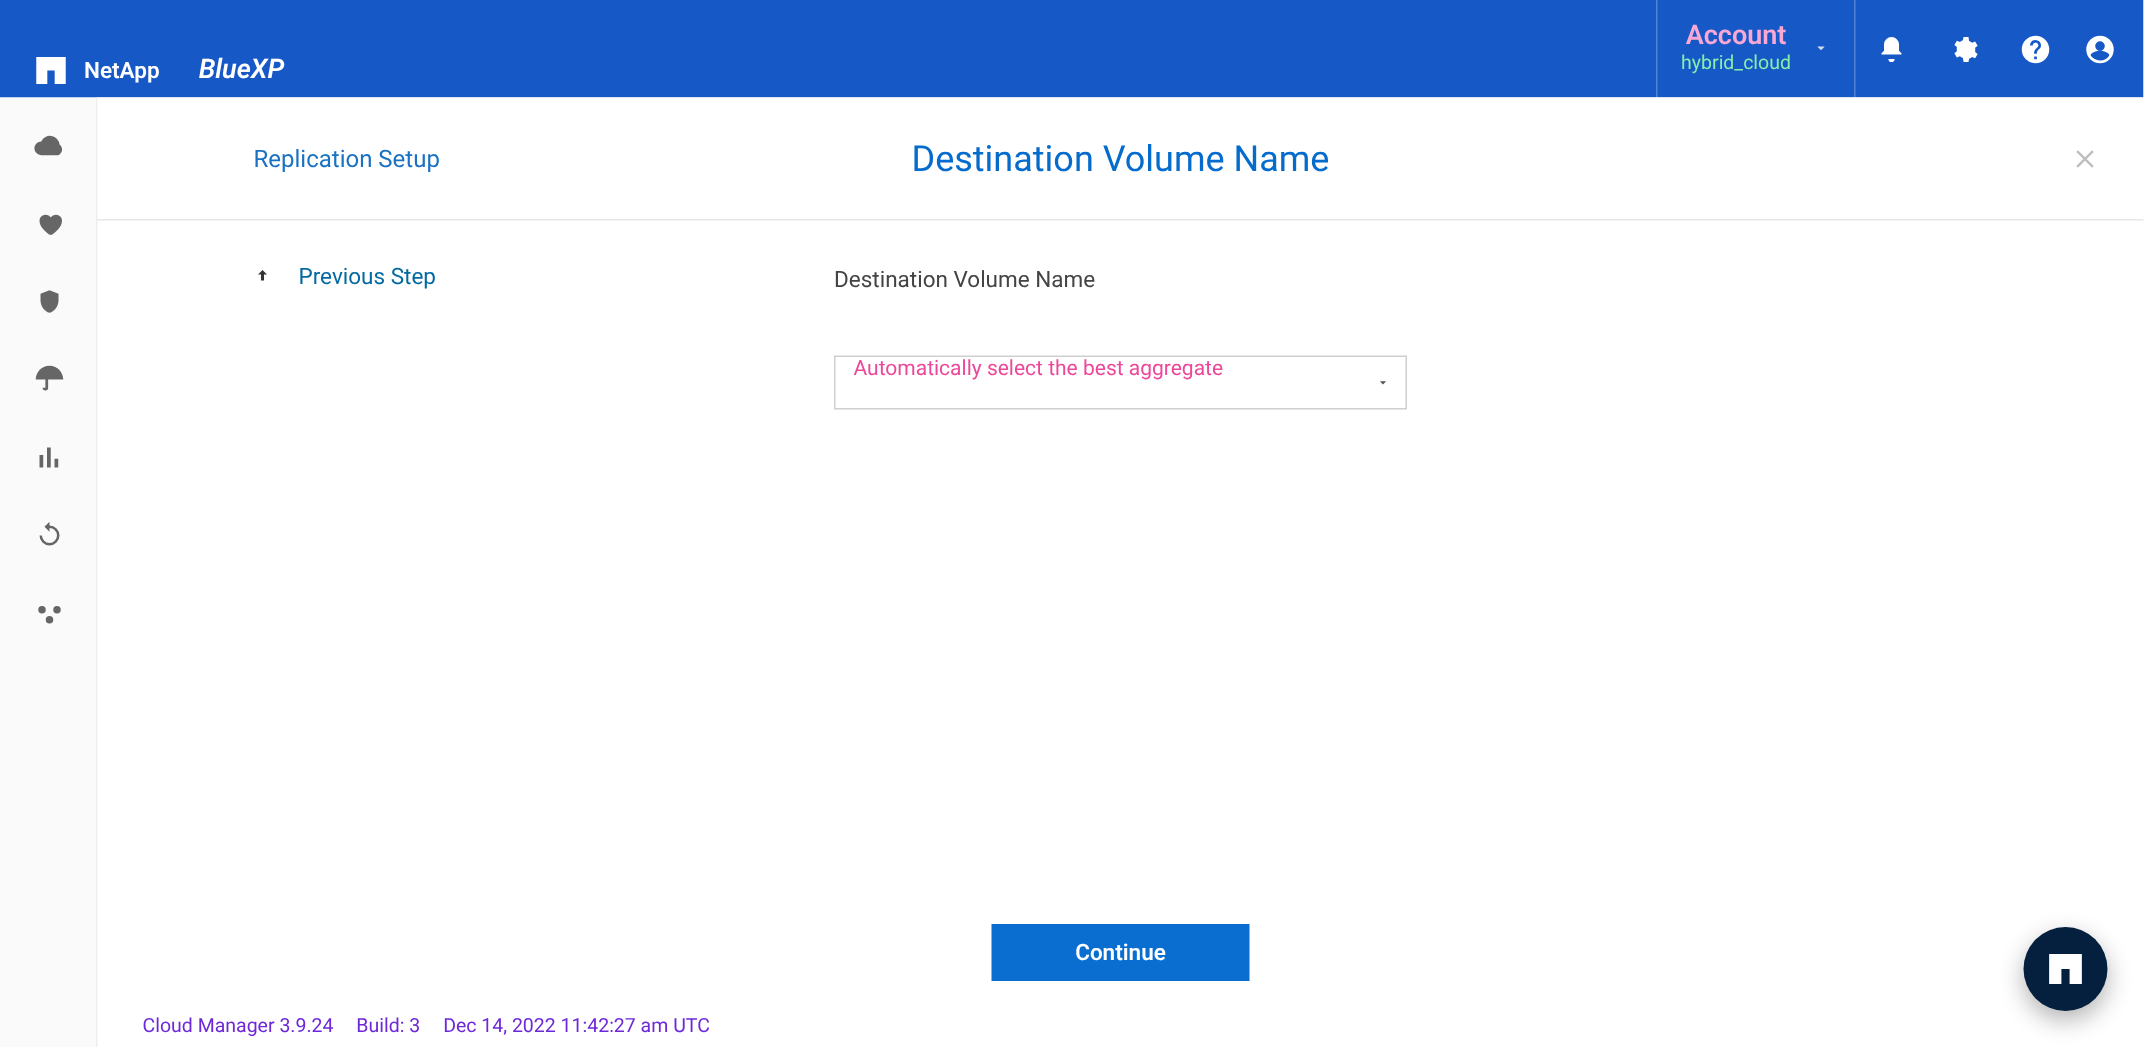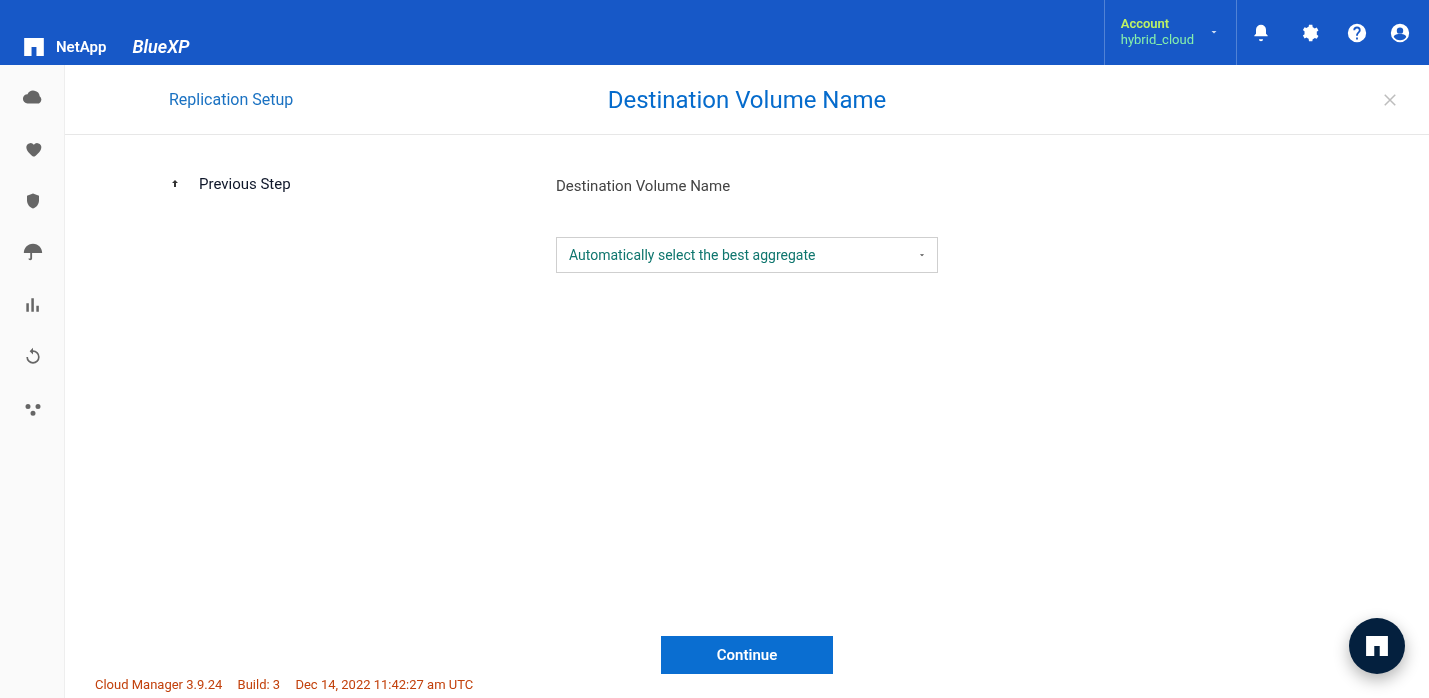--- a/index.html
+++ b/index.html
@@ -6,56 +6,56 @@
   body { width:1429px; height:698px; overflow:hidden; background:#fafafa; }
 
   
   .topbar { height:65px; background:#1758c7; display:flex; align-items:center; color:#fff; }
   .brand { display:flex; align-items:center; gap:6px; padding-left:24px;margin-top:28px; }
   .brand svg { display:block; }
   .brand-name { font-size:15px; font-weight:600; color:#fff; margin-left:6px; }
   .product-name { font-size:18px; font-weight:600; color:#fff; margin-left:20px;font-style:italic; }
   .topbar-spacer { flex:1; }
   .acct-block { display:flex; align-items:center; gap:14px; padding:0 16px; border-left:1px solid rgba(255,255,255,.25); cursor:pointer; height:65px; }
-  .acct-text .aclabel { font-size:13px; font-weight:600; color:#bef264; line-height:1.2; }
+  .acct-text .aclabel { font-size:18px; font-weight:600; color:#f9a8d4; line-height:1.2;text-align:center; }
   .acct-text .acval  { font-size:13px; color:#86efac; line-height:1.4; }
   .chev { color:rgba(255,255,255,.8); }
   .icon-button { width:48px; height:65px; display:flex; align-items:center; justify-content:center; cursor:pointer; }
   .icon-button svg { fill:#fff; }
   .icon-divider { border-left:1px solid rgba(255,255,255,.25); height:65px; }
 
   
   .leftrail { position:absolute; top:65px; left:0; bottom:0; width:65px; background:#fafafa; display:flex; flex-direction:column; align-items:center; gap:28px; padding-top:20px; }
   .rail-item { width:24px; height:24px; display:flex; align-items:center; justify-content:center; cursor:pointer; }
   .rail-item svg { fill:#666; }
 
   
   .panel { position:absolute; left:65px; right:0; top:65px; bottom:0; background:#fff; box-shadow: -1px 0 0 #eee; }
-  .panel-header { height:70px; display:flex; align-items:center; position:relative; border-bottom:1px solid #e7e7e7; }
+  .panel-header { height:82px; display:flex; align-items:center; position:relative; border-bottom:1px solid #e7e7e7; }
   .crumb { position:absolute; left:104px; color:#1b72c2; font-size:16px; }
   .panel-title { margin:0 auto; color:#056bcc; font-size:24px; font-weight:400; }
   .close-x { position:absolute; right:30px; color:#bdbdbd; cursor:pointer; }
   .close-x svg { display:block; }
 
   .content { position:absolute; top:70px; left:0; right:0; bottom:100px; }
-  .prev-step { position:absolute; left:104px; top:40px; display:flex; gap:18px; align-items:center; color:#0f172a; cursor:pointer; font-size:15px; }
+  .prev-step { position:absolute; left:104px; top:40px; display:flex; gap:18px; align-items:center; color:#0369a1; cursor:pointer; font-size:15px; }
   .prev-step svg { display:block; }
 
   .form-area { width:382px; margin:0 auto; padding-top:42px; }
   .lbl { font-size:15px; color:#444; margin-bottom:8px; }
   .text-input { width:100%; height:36px; border:1px solid #cfcfcf; padding:0 12px; font-size:14px; color:#333; outline:none; }
   .gap { height:34px; }
-  .select-wrap { position:relative; width:100%; height:36px; border:1px solid #cfcfcf; display:flex; align-items:center; padding:0 12px; font-size:14px; color:#0f766e; cursor:pointer; }
+  .select-wrap { position:relative; width:100%; height:36px; border:1px solid #cfcfcf; display:flex; padding:0 12px; font-size:14px; color:#ec4899; cursor:pointer; }
   .caret { position:absolute; right:10px; top:50%; transform:translateY(-50%); }
   .caret svg{ display:block; }
 
-  .footer-bar { position:absolute; left:0; right:0; bottom:24px; display:flex; justify-content:center;align-items:center; }
+  .footer-bar { position:absolute; left:0; right:0; bottom:44px; display:flex; justify-content:center;align-items:center; }
   .continue-btn { background:#0a6ed1; color:#fff; font-size:15px; font-weight:600; border:none; width:172px; height:38px; cursor:pointer; }
 
-  .version-line { position:absolute; left:30px; bottom:6px; color:#c2410c; font-size:13px; }
+  .version-line { position:absolute; left:30px; bottom:6px; color:#6d28d9; font-size:13px; }
   .version-line span { margin-right:12px; }
 
   .fab { position:absolute; right:24px; bottom:24px; width:56px; height:56px; border-radius:50%; background:#04203e; display:flex; align-items:center; justify-content:center; cursor:pointer; box-shadow:0 6px 16px rgba(0,0,0,.3); }
   .fab svg { fill:#fff; }
 </style>
 </head>
 <body>
 
 <div class="topbar">
   <div class="brand">

